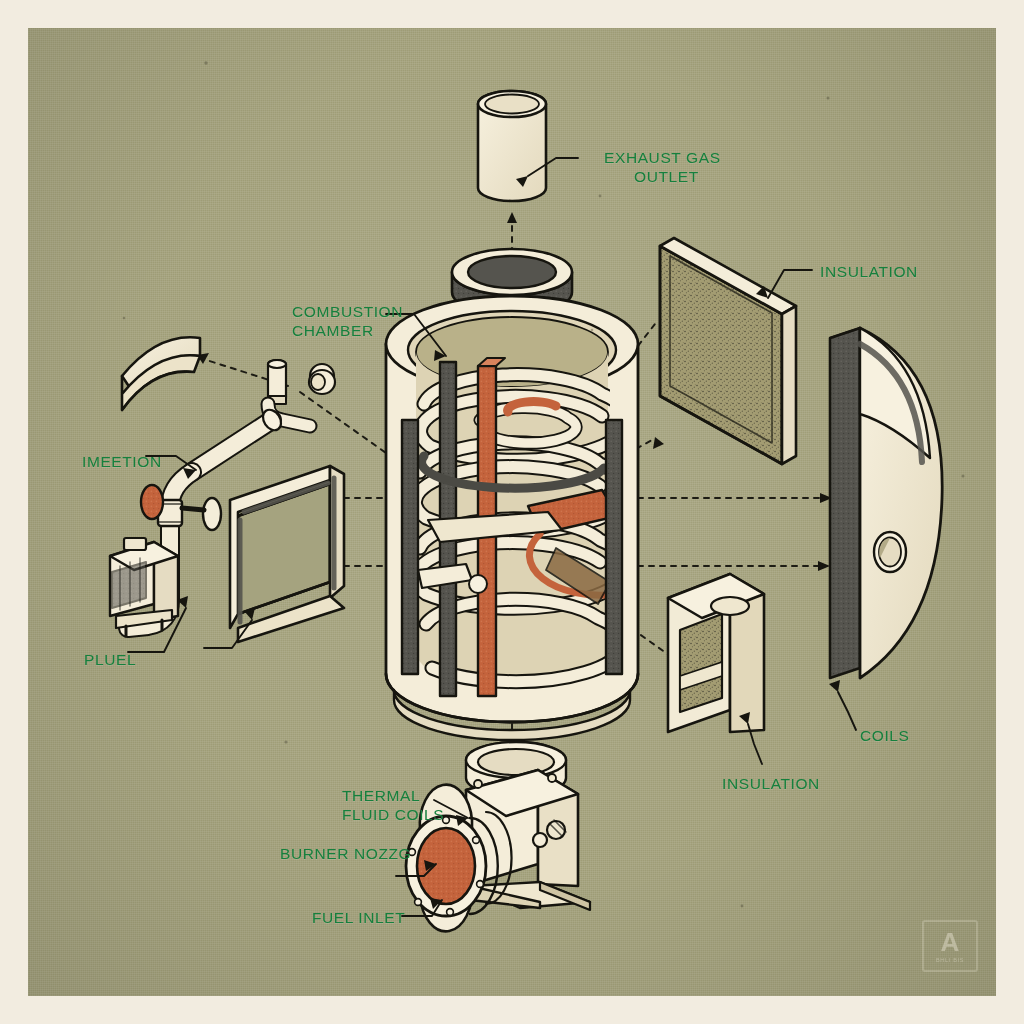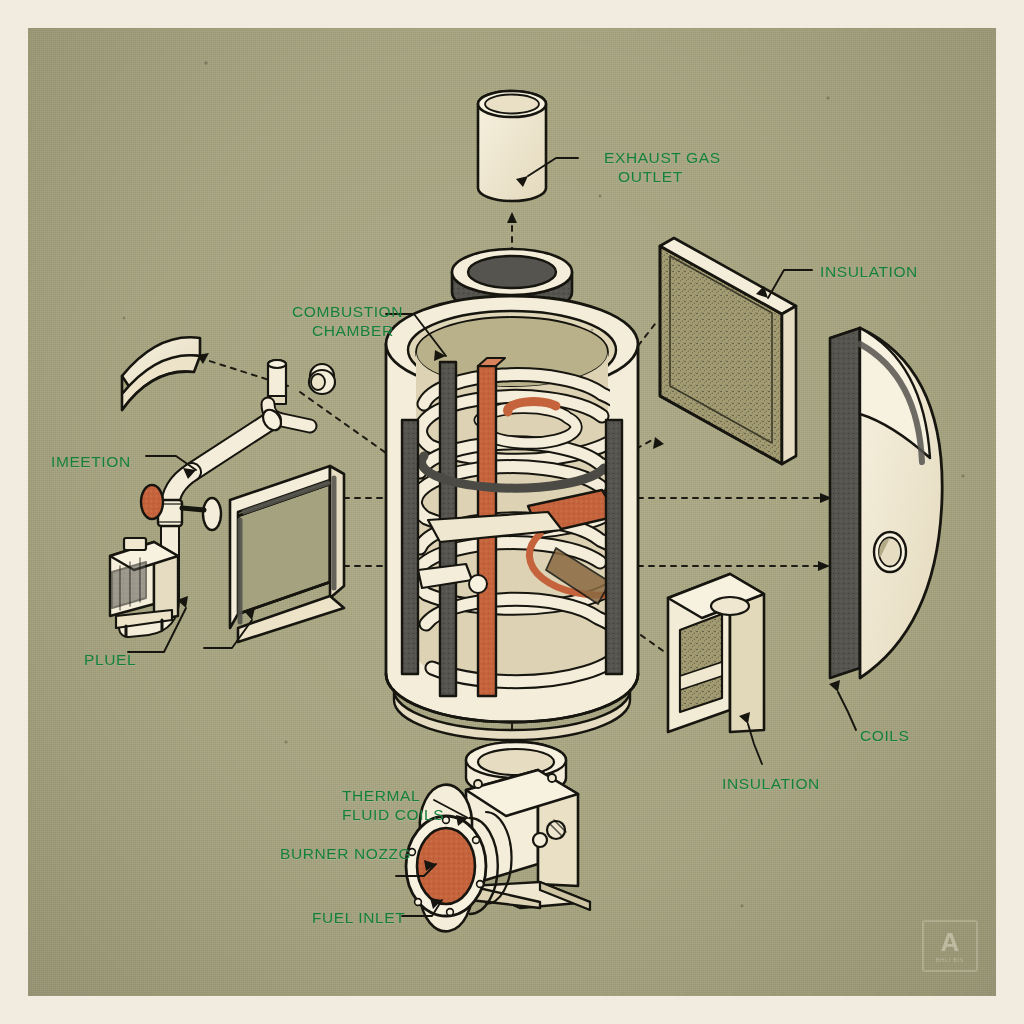--- a/index.html
+++ b/index.html
@@ -372,27 +372,27 @@
         <circle cx="286" cy="742" r="1.6"></circle>
         <circle cx="742" cy="906" r="1.4"></circle>
         <circle cx="124" cy="318" r="1.3"></circle>
         <circle cx="963" cy="476" r="1.5"></circle>
         <circle cx="600" cy="196" r="1.4"></circle>
       </g>
 
     </g>
   </svg>
 
-  <div class="lbl" style="left:604px;top:148px;"><span>EXHAUST GAS</span><br><span style="margin-left:14px;display:inline-block">OUTLET</span></div>
-
-  <div class="lbl" style="left:292px;top:302px;"><span>COMBUSTION</span><br><span style="margin-left:20px;display:inline-block">CHAMBER</span></div>
+  <div class="lbl" style="left:604px;top:148px;"><span>EXHAUST GAS</span><br><span style="margin-left:30px;display:inline-block">OUTLET</span></div>
+
+  <div class="lbl" style="left:292px;top:302px;"><span>COMBUSTION</span><br><span style="margin-left:0;display:inline-block">CHAMBER</span></div>
 
   <div class="lbl" style="left:820px;top:262px;"><span>INSULATION</span></div>
 
-  <div class="lbl" style="left:51px;top:452px;"><span>IMEETION</span></div>
+  <div class="lbl" style="left:82px;top:452px;"><span>IMEETION</span></div>
 
   <div class="lbl" style="left:84px;top:650px;"><span>PLUEL</span></div>
 
   <div class="lbl" style="left:860px;top:726px;"><span>COILS</span></div>
 
   <div class="lbl" style="left:722px;top:774px;"><span>INSULATION</span></div>
 
   <div class="lbl" style="left:342px;top:786px;"><span>THERMAL</span><br><span>FLUID COILS</span></div>
 
   <div class="lbl" style="left:280px;top:844px;"><span>BURNER NOZZG</span></div>

